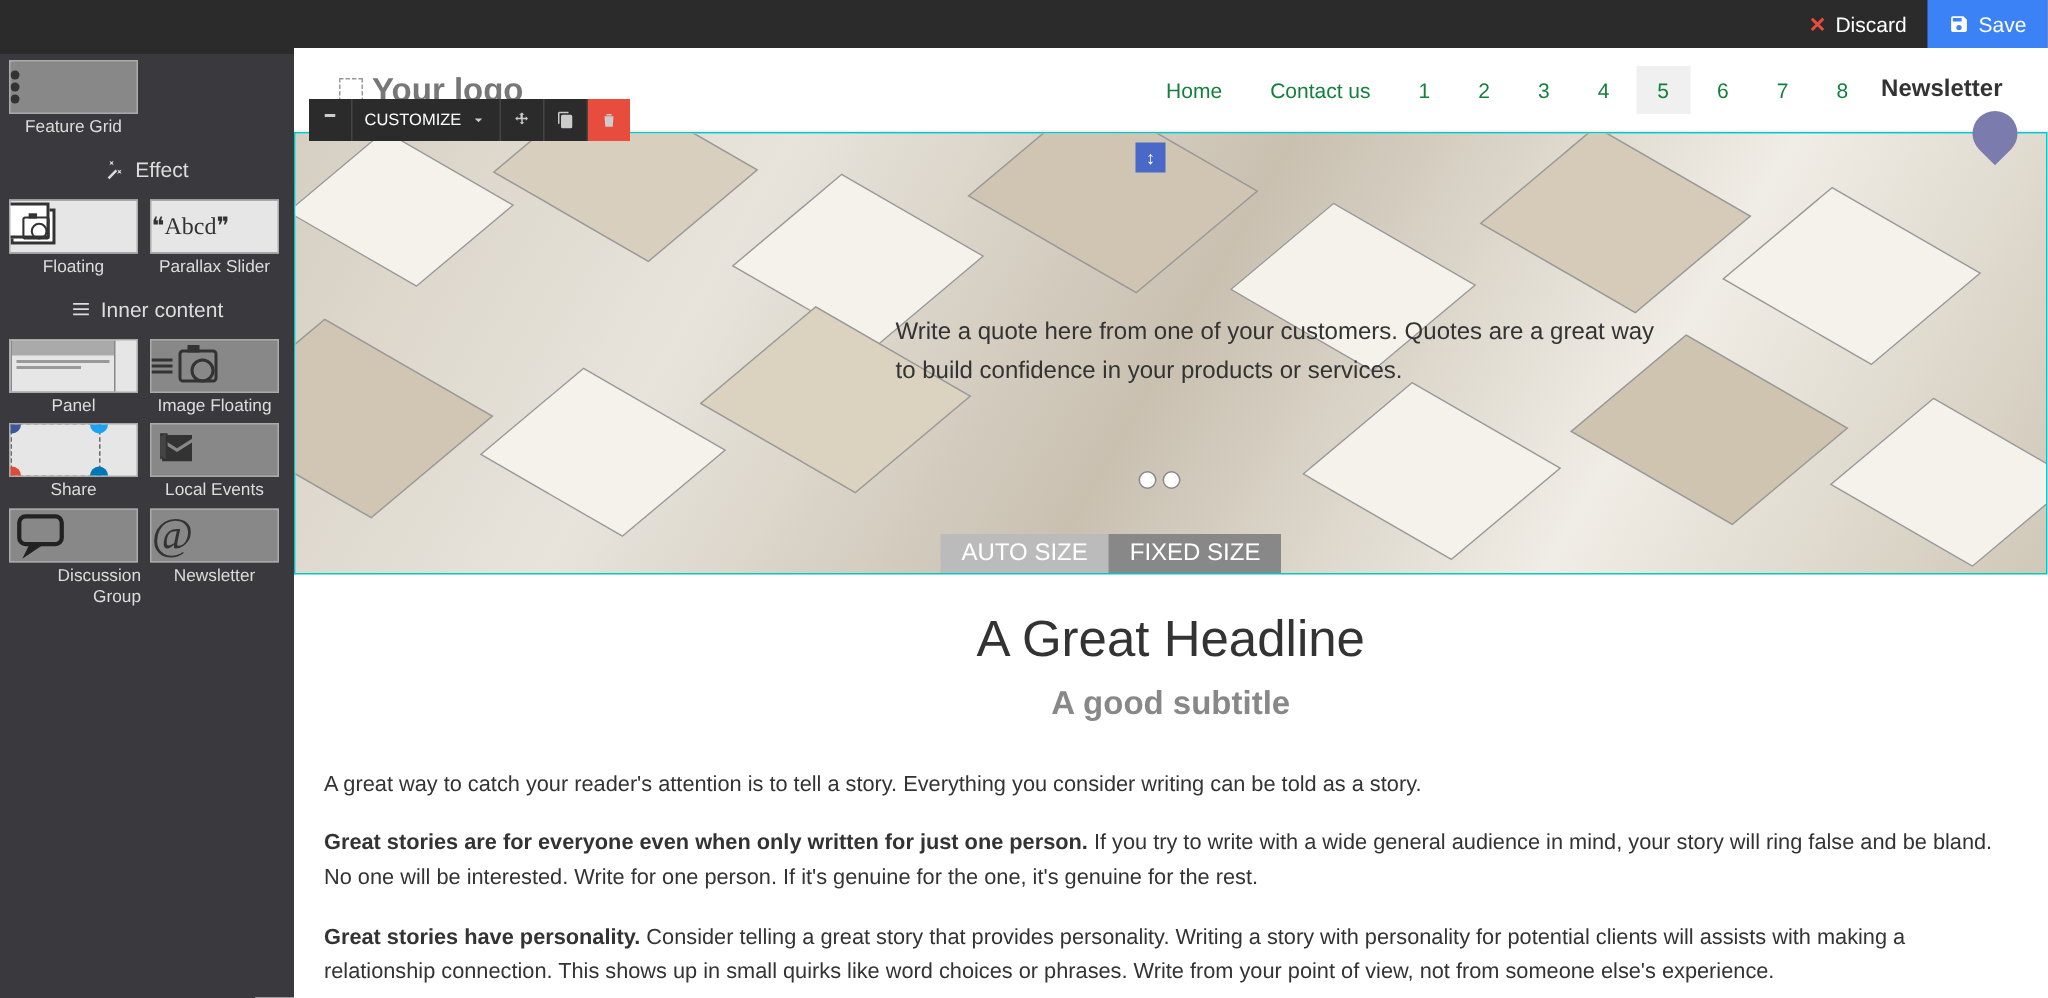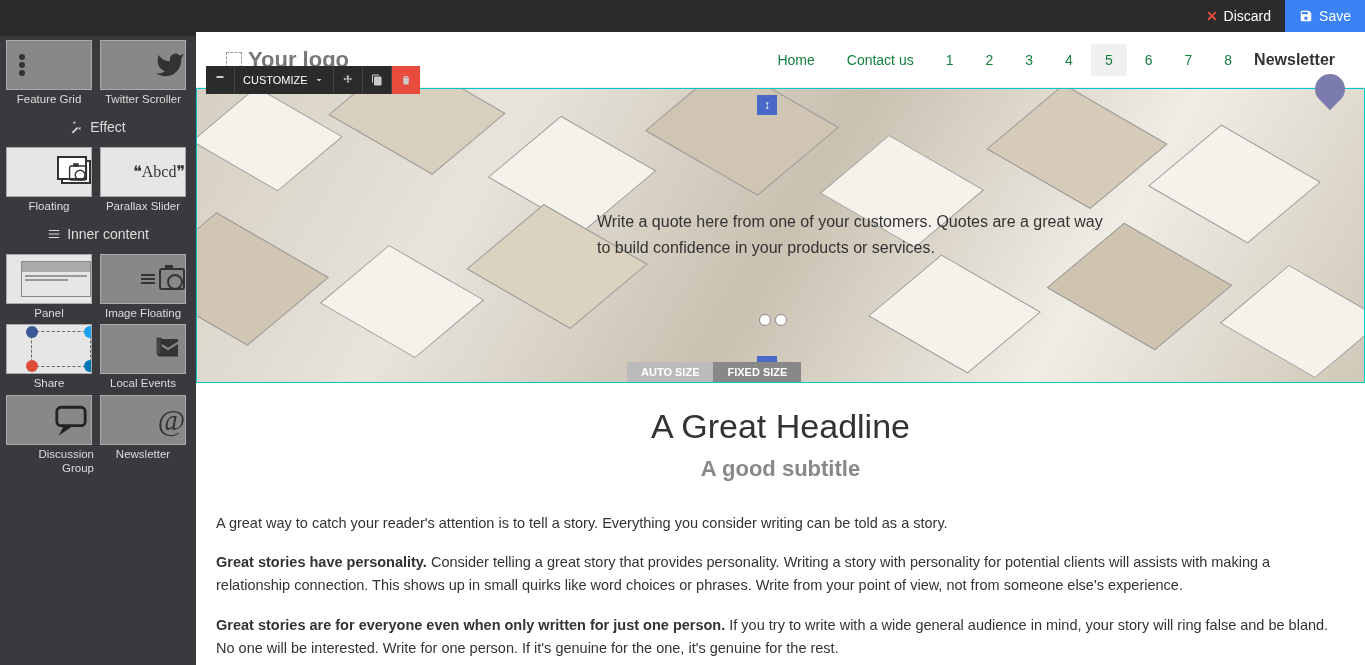--- a/index.html
+++ b/index.html
@@ -11,21 +11,21 @@
 .topbar-btn.discard .x { color: #e74c3c; font-weight: bold; }
 .topbar-btn.save { background: #3b82f6; }
 .topbar-btn svg { width: 14px; height: 14px; fill: currentColor; }
 
 .sidebar { position: absolute; top: 0; left: 0; width: 196px; height: 665px; background: #3a3a3e; color: #ccc; overflow-y: auto; z-index: 50; }
 .sidebar-title { text-align: center; padding: 8px 0; font-size: 17px; color: #eee; background: #2b2b2b; }
 .section-title { text-align: center; padding: 8px 0; font-size: 14px; color: #ddd; display: flex; align-items: center; justify-content: center; gap: 6px; }
 .section-title svg { width: 14px; height: 14px; fill: #ddd; }
 .tile-grid { display: flex; flex-wrap: wrap; padding: 4px; gap: 4px; }
 .tile { width: 90px; display: flex; flex-direction: column; align-items: center; cursor: pointer; }
-.tile-thumb { width: 86px; height: 50px; background: #e6e6e6; border: 1px solid #aaa; display: flex; align-items: center; justify-content: flex-end; font-size: 11px; color: #444; text-align: center; position: relative; overflow: hidden; }
+.tile-thumb { width: 86px; height: 36px; background: #e6e6e6; border: 1px solid #aaa; display: flex; align-items: center; justify-content: flex-start; font-size: 11px; color: #444; text-align: center; position: relative; overflow: hidden; }
 .tile-label { font-size: 11.5px; color: #ddd; margin-top: 3px; text-align: right; line-height: 1.2; }
 
 .canvas { position: absolute; top: 32px; left: 196px; right: 0; bottom: 0; overflow-y: auto; background: #fff; }
 .canvas-inner { position: relative; }
 
 .site-nav { display: flex; align-items: center; height: 56px; padding: 0 30px; border-bottom: 1px solid #eee; }
 .logo-area { flex: 1; display: flex; align-items: center; gap: 6px; color: #777; font-size: 22px; font-weight: 600; position: relative; }
 .logo-area .ph { width: 16px; height: 16px; border: 1px dashed #999; }
 .nav-links { display: flex; align-items: center; gap: 4px; }
 .nav-link { padding: 8px 14px; font-size: 14px; color: #15803d; cursor: pointer; }
@@ -40,21 +40,21 @@
 
 .hero { position: relative; height: 295px; background: linear-gradient(120deg, #d6cfc2 0%, #e8e4dc 25%, #c9c0b0 50%, #f0ede6 75%, #d0c8b8 100%); border: 1px solid #00c8c8; overflow: hidden; }
 .hero-geom { position: absolute; inset: 0; }
 .hero-geom div { position: absolute; background: #f5f2eb; border: 1px solid #999; transform: rotate(30deg) skew(-20deg); }
 .quote-box { position: absolute; left: 400px; top: 120px; width: 520px; color: #333; font-size: 16px; line-height: 1.6; }
 .quote-author { margin-top: 14px; color: #555; font-size: 14px; }
 .hero-dots { position: absolute; left: 562px; bottom: 56px; display: flex; gap: 4px; }
 .hero-dots span { width: 12px; height: 12px; border: 1px solid #888; border-radius: 50%; background: #fff; }
 .resize-handle { position: absolute; left: 560px; width: 20px; height: 20px; background: #4a68c8; color: #fff; display: flex; align-items: center; justify-content: center; font-size: 12px; cursor: ns-resize; }
 .size-btns { position: absolute; bottom: 0; left: 430px; display: flex; gap: 0; }
-.size-btn { padding: 4px 14px; font-size: 11px; font-weight: 700; color: #fff; background: #888; cursor: pointer; }
+.size-btn { padding: 4px 14px; font-size: 16px; font-weight: 400; color: #fff; background: #888; cursor: pointer; }
 .size-btn.light { background: #bbb; }
 
 .content { padding: 24px 20px 40px; }
 .headline { text-align: center; font-size: 34px; color: #333; font-weight: 400; margin-bottom: 10px; }
 .subtitle { text-align: center; font-size: 22px; color: #888; margin-bottom: 30px; }
 .para { font-size: 14.5px; color: #333; line-height: 1.6; margin-bottom: 16px; }
 .para strong { font-weight: 700; }
 
 
 .th-lines { display:flex; flex-direction:column; gap:3px; width:60px; }
@@ -94,28 +94,20 @@
               <span style="width:6px;height:6px;border-radius:50%;background:#333"></span>
             </div>
             <div class="th-lines">
               <span></span>
               <span></span>
               <span></span>
             </div>
           </div>
       </div>
       <div class="tile-label">Feature Grid</div>
-    </div>
-    <div class="tile">
-      <div class="tile-thumb" style="background:#888;">
-        <svg width="30" height="30" viewBox="0 0 24 24" fill="#333">
-            <path d="M23 3a10.9 10.9 0 0 1-3.14 1.53A4.48 4.48 0 0 0 12 8v1A10.66 10.66 0 0 1 3 4s-4 9 5 13a11.64 11.64 0 0 1-7 2c9 5 20 0 20-11.5a4.5 4.5 0 0 0-.08-.83A7.72 7.72 0 0 0 23 3z"></path>
-          </svg>
-      </div>
-      <div class="tile-label">Twitter Scroller</div>
     </div>
   </div>
 
   <div class="section-title">
     <svg viewBox="0 0 24 24">
         <path d="M7.5 5.6L10 7 8.6 4.5 10 2 7.5 3.4 5 2l1.4 2.5L5 7zM19 12l-1.4 2.5L19 17l-2.5-1.4L14 17l1.4-2.5L14 12l2.5 1.4zM3 21l9-9 2 2-9 9z"></path>
       </svg>
     <span>Effect</span>
   </div>
   <div class="tile-grid">
@@ -290,17 +282,17 @@
       <div class="size-btns">
         <div class="size-btn light">AUTO SIZE</div>
         <div class="size-btn">FIXED SIZE</div>
       </div>
     </div>
 
     <div class="content">
       <h1 class="headline">A Great Headline</h1>
       <h2 class="subtitle">A good subtitle</h2>
       <p class="para">A great way to catch your reader's attention is to tell a story. Everything you consider writing can be told as a story.</p>
+      <p class="para"><strong>Great stories are for everyone even when only written for just one person.</strong><span> If you try to write with a wide general audience in mind, your story will ring false and be bland. No one will be interested. Write for one person. If it's genuine for the one, it's genuine for the rest.</span></p>
       <p class="para"><strong>Great stories have personality.</strong><span> Consider telling a great story that provides personality. Writing a story with personality for potential clients will assists with making a relationship connection. This shows up in small quirks like word choices or phrases. Write from your point of view, not from someone else's experience.</span></p>
-      <p class="para"><strong>Great stories are for everyone even when only written for just one person.</strong><span> If you try to write with a wide general audience in mind, your story will ring false and be bland. No one will be interested. Write for one person. If it's genuine for the one, it's genuine for the rest.</span></p>
     </div>
   </div>
 </div>
 
 </body></html>

